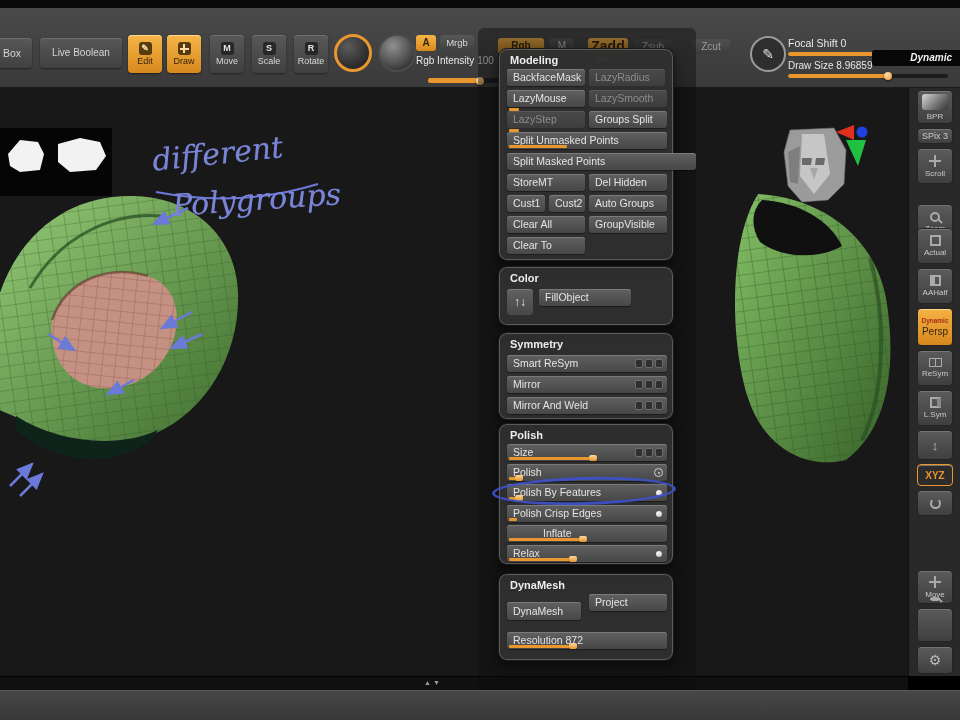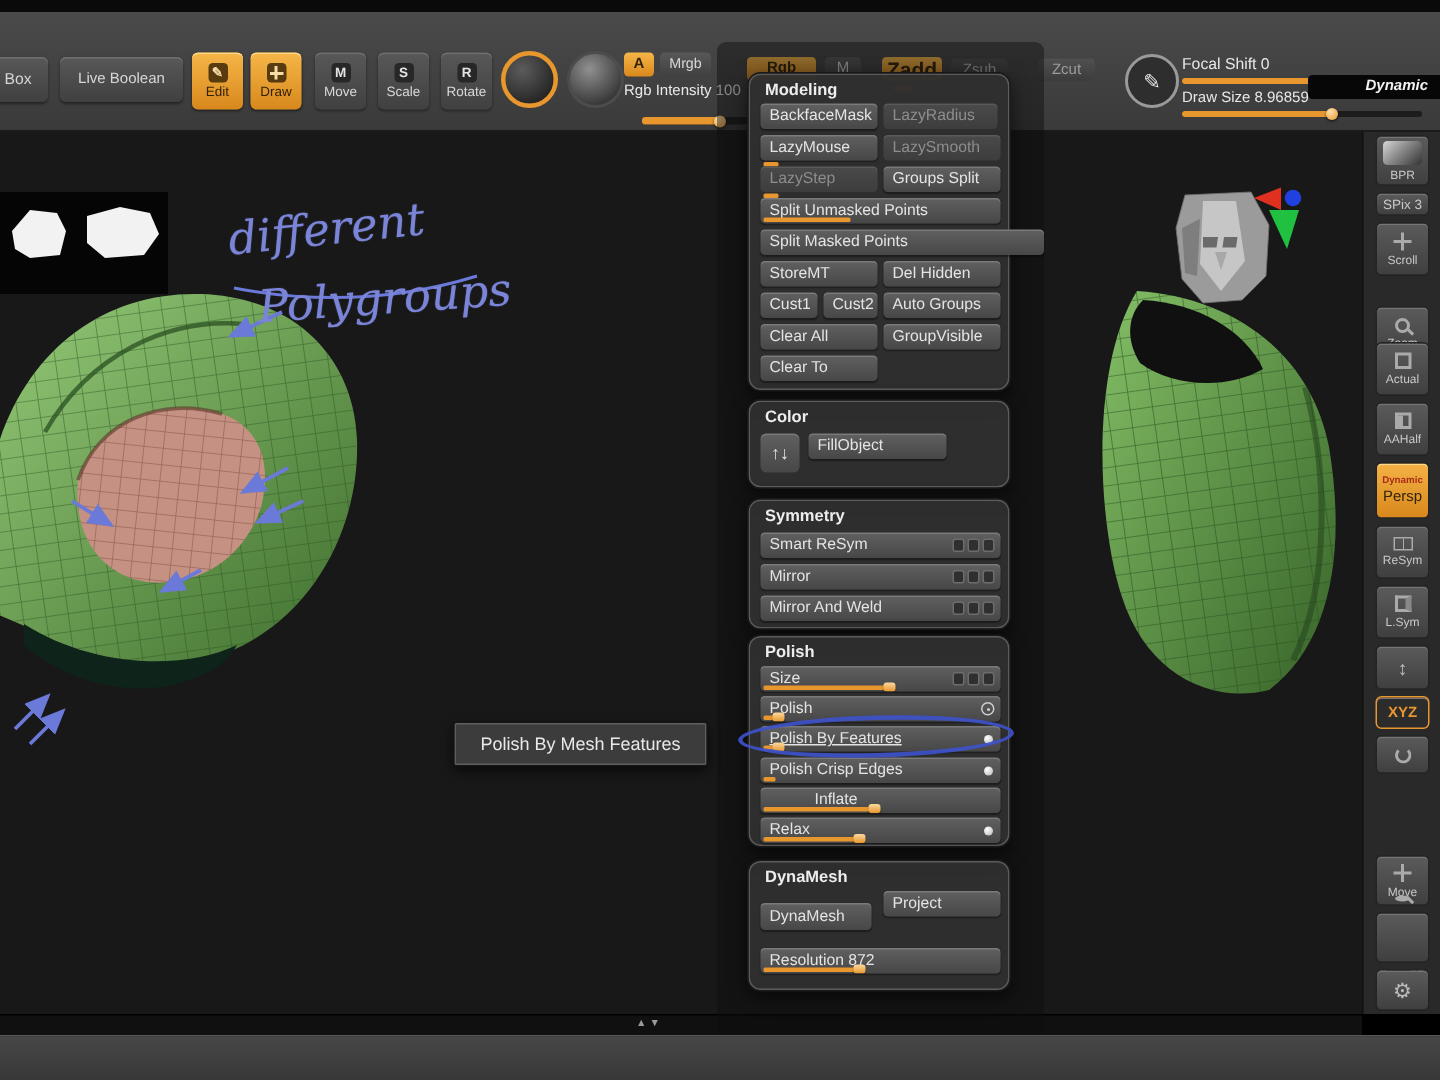--- a/index.html
+++ b/index.html
@@ -390,21 +390,21 @@
           <i></i>
           <i></i>
         </span>
       <span class="sfill" style="width:82px;"></span><span class="sknob" style="left:82px;"></span>
     </div>
     <div class="pbtn" style="left:8px;top:40px;width:160px;">
       <span class="plabel">Polish</span>
       <span class="tcirc"></span>
       <span class="sfill" style="width:10px;"></span><span class="sknob" style="left:8px;"></span>
     </div>
-    <div class="pbtn" style="left:8px;top:60px;width:160px;text-decoration:underline;">
+    <div class="pbtn" style="left:8px;top:60px;width:160px;">
       <span class="plabel">Polish By Features</span>
       <span class="tdot"></span>
       <span class="sfill" style="width:10px;"></span><span class="sknob" style="left:8px;"></span>
     </div>
     <div class="pbtn" style="left:8px;top:81px;width:160px;">
       <span class="plabel">Polish Crisp Edges</span>
       <span class="tdot"></span>
       <span class="sfill" style="width:8px;"></span>
     </div>
     <div class="pbtn" style="left:8px;top:101px;width:160px;padding-left:36px;">
@@ -422,15 +422,14 @@
     <div class="ghead">DynaMesh</div>
     <div class="pbtn" style="left:90px;top:20px;width:78px;">Project</div>
     <div class="pbtn" style="left:8px;top:28px;width:74px;height:18px;line-height:18px;">DynaMesh</div>
     <div class="pbtn" style="left:8px;top:58px;width:160px;">
       <span class="plabel">Resolution 872</span>
       <span class="sfill" style="width:62px;"></span><span class="sknob" style="left:62px;"></span>
     </div>
   </div>
 
   <div class="ellipse"></div>
-  <div class="tooltip">Polish By Mesh Features</div>
 
 </div>
 
 </body></html>

